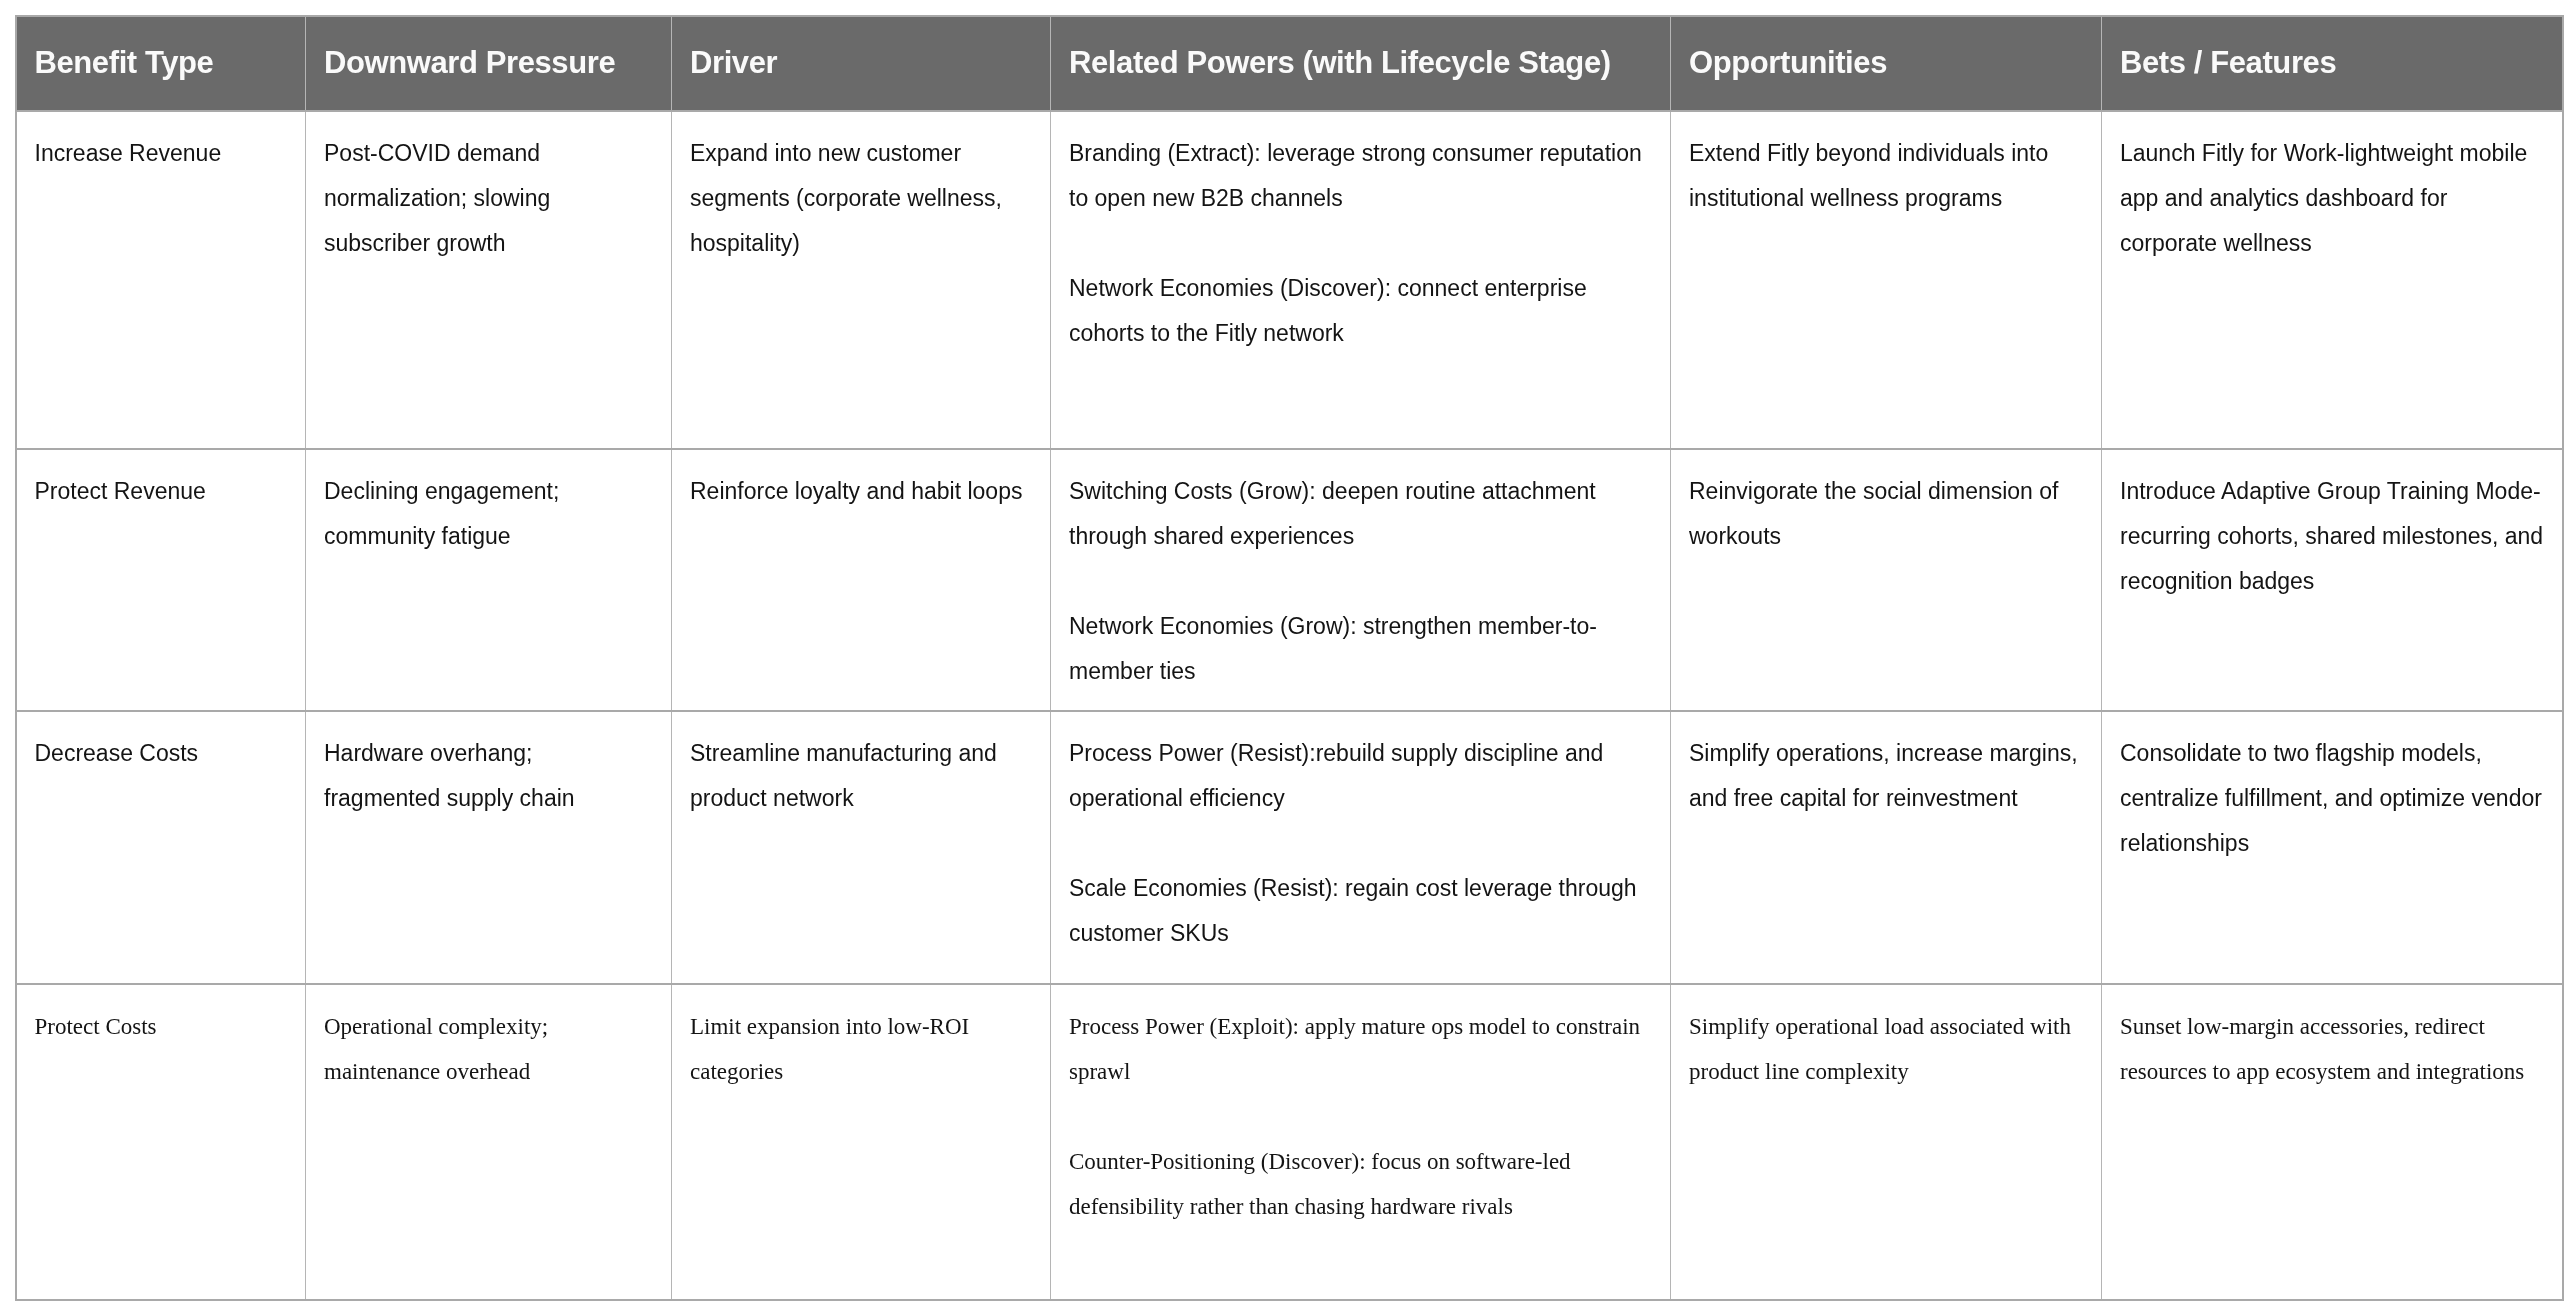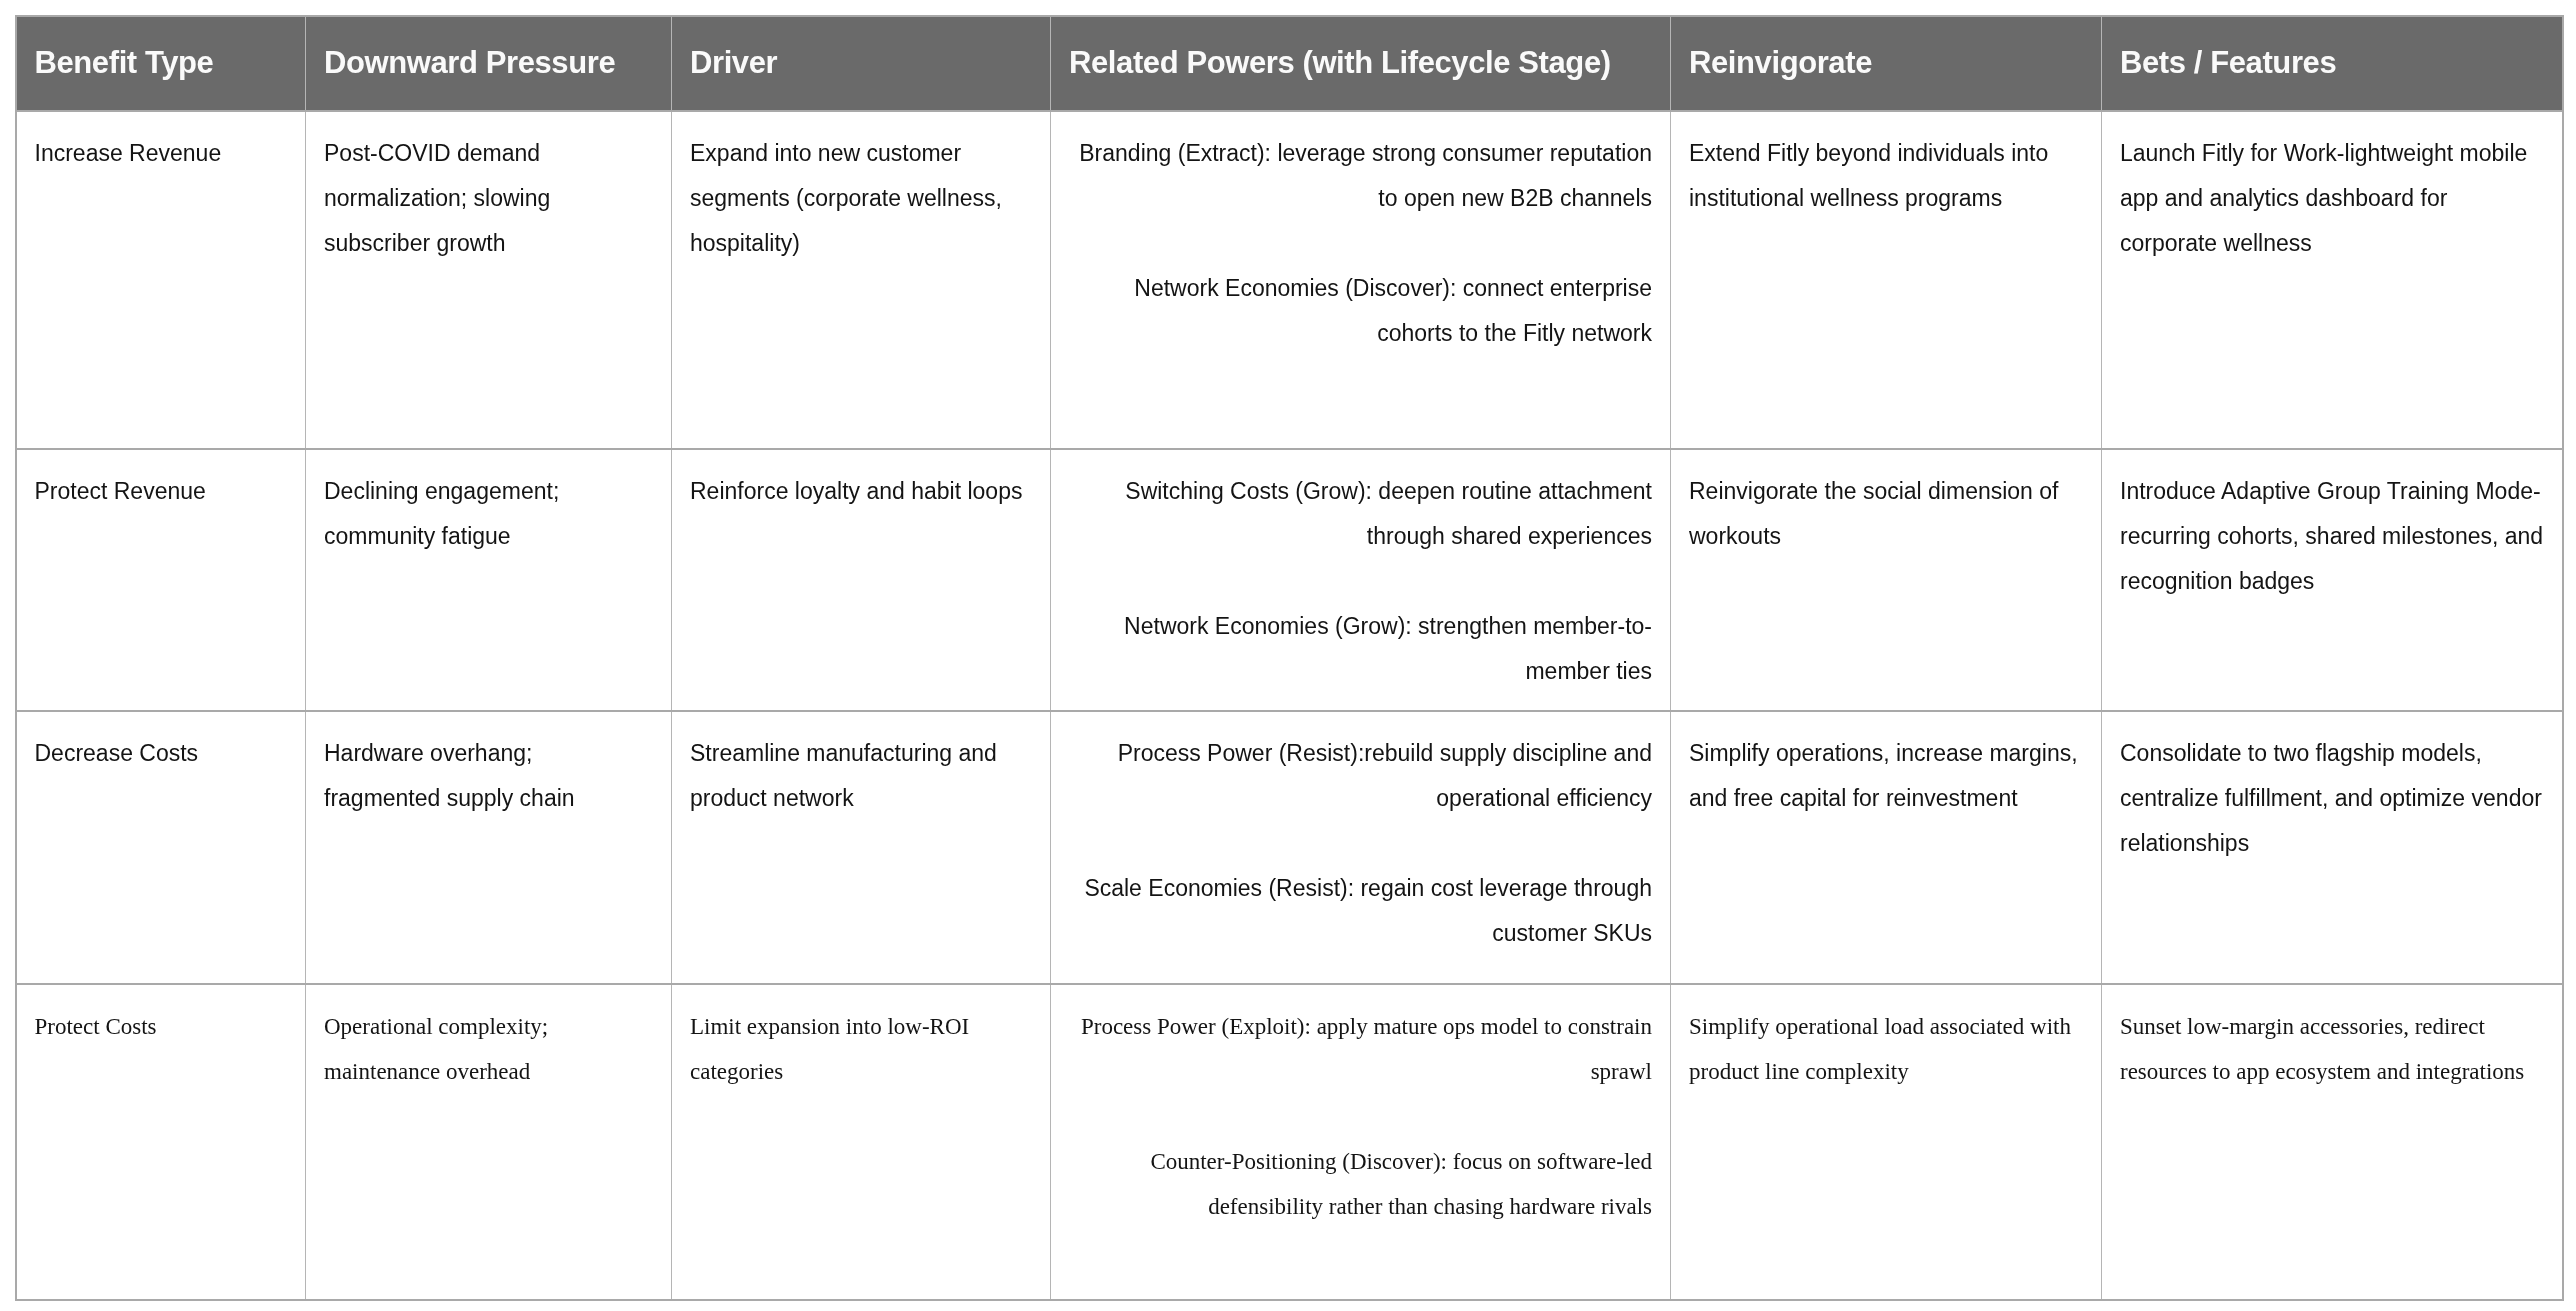--- a/index.html
+++ b/index.html
@@ -62,21 +62,20 @@
     border-bottom: 2.4px solid var(--border);
     background: #ffffff;
     overflow: hidden;
   }
   tr.r1 { height: 338px; }
   tr.r2 { height: 254px; margin-top: 48px; }
   tr.r3 { height: 273px; }
   tr.r4 { height: 316px; font-family: Liberation Serif, serif; }
   td p {
     margin: 0 0 45px 0;
-    text-align: right;
   }
   td p:last-child { margin-bottom: 0; }
 </style>
 </head>
 <body>
 
 <div class="page">
   <table class="benefit-table">
     <colgroup>
       <col class="c1">
@@ -85,21 +84,21 @@
         <col class="c4">
         <col class="c5">
         <col class="c6">
     </colgroup>
     <thead>
       <tr>
         <th>Benefit Type</th>
         <th>Downward Pressure</th>
         <th>Driver</th>
         <th>Related Powers (with Lifecycle Stage)</th>
-        <th>Reinvigorate</th>
+        <th>Opportunities</th>
         <th>Bets / Features</th>
       </tr>
     </thead>
     <tbody>
       <tr class="r1">
         <td>Increase Revenue</td>
         <td>Post-COVID demand normalization; slowing subscriber growth</td>
         <td>Expand into new customer segments (corporate wellness, hospitality)</td>
         <td>
           <p>Branding (Extract): leverage strong consumer reputation to open new B2B channels</p>

